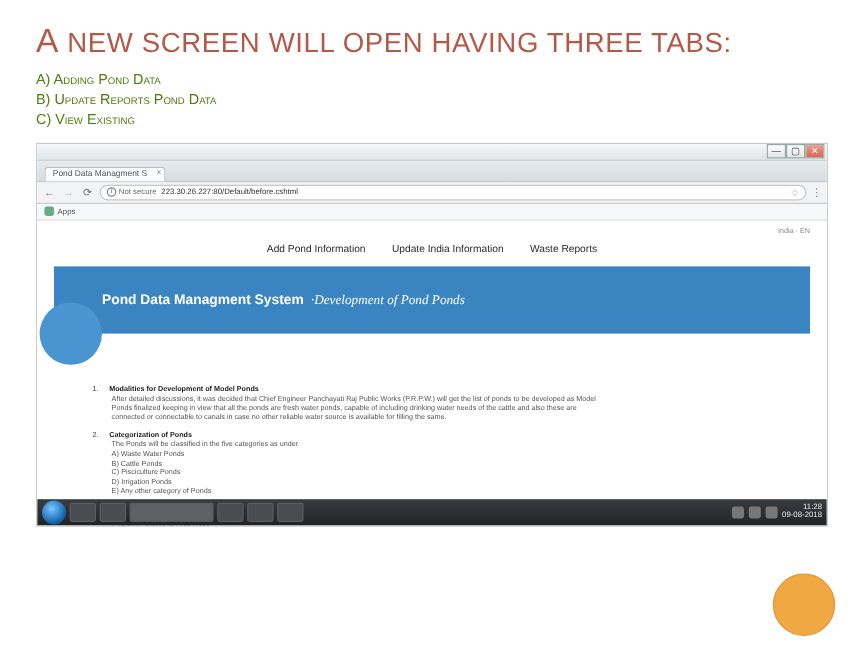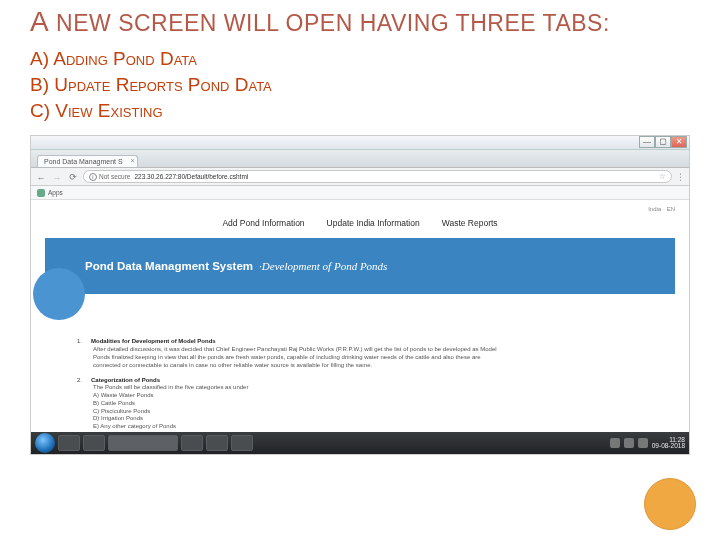--- a/index.html
+++ b/index.html
@@ -1,20 +1,20 @@
 <!DOCTYPE html>
 <html><head>
 <meta charset="utf-8">
 <style>
   * { margin: 0; padding: 0; box-sizing: border-box; }
   body { width: 720px; height: 540px; font-family: Arial, sans-serif; background: #fff; position: relative; overflow: hidden; }
-  .slide { position: relative; width: 100%; height: 100%; padding: 4px 30px 0 30px; }
+  .slide { position: relative; width: 100%; height: 100%; padding: 16px 30px 0 30px; }
   .title { color: #b45947; font-family: "Century Gothic", Arial, sans-serif; font-size: 23px; letter-spacing: 0.5px; line-height: 1.3; }
   .title .big { font-size: 28px; text-transform: uppercase; }
-  .sublist { margin-top: 6px; color: #c2410c; font-family: "Century Gothic", Arial, sans-serif; font-size: 19px; font-variant: small-caps; line-height: 1.35; }
+  .sublist { margin-top: 6px; color: #4d7c0f; font-family: "Century Gothic", Arial, sans-serif; font-size: 12px; font-variant: small-caps; line-height: 1.35; }
   .screenshot { margin-top: 12px; border: 1px solid #ccc; width: 660px; height: 320px; position: relative; overflow: hidden; font-family: Arial, sans-serif; }
   .titlebar { height: 14px; background: linear-gradient(#f5f7fa,#dfe5eb); border-bottom: 1px solid #bcc; position: relative; }
   .titlebar .wbtns { position: absolute; right: 2px; top: 0; display: flex; gap: 0; }
   .wbtn { width: 16px; height: 12px; border: 1px solid #9aa; background: linear-gradient(#fdfdfd,#e3e7ea); font-size: 8px; text-align: center; line-height: 10px; color: #444; }
   .wbtn.close { background: linear-gradient(#e98,#d65); color: #fff; }
   .tabstrip { height: 18px; background: linear-gradient(#e8ecef,#d5dbe0); border-bottom: 1px solid #bbb; display: flex; align-items: flex-end; padding-left: 6px; gap: 6px; }
   .btab { background: #fafbfc; border: 1px solid #b8c0c6; border-bottom: none; border-radius: 3px 3px 0 0; font-size: 7px; color: #555; padding: 2px 14px 2px 6px; position: relative; }
   .btab .x { position: absolute; right: 2px; top: 1px; font-size: 7px; color: #888; }
   .addrrow { height: 18px; background: #f2f3f4; border-bottom: 1px solid #ccc; display: flex; align-items: center; padding: 0 4px; gap: 4px; }
   .navbtn { width: 12px; height: 12px; color: #777; font-size: 9px; text-align: center; line-height: 12px; }

